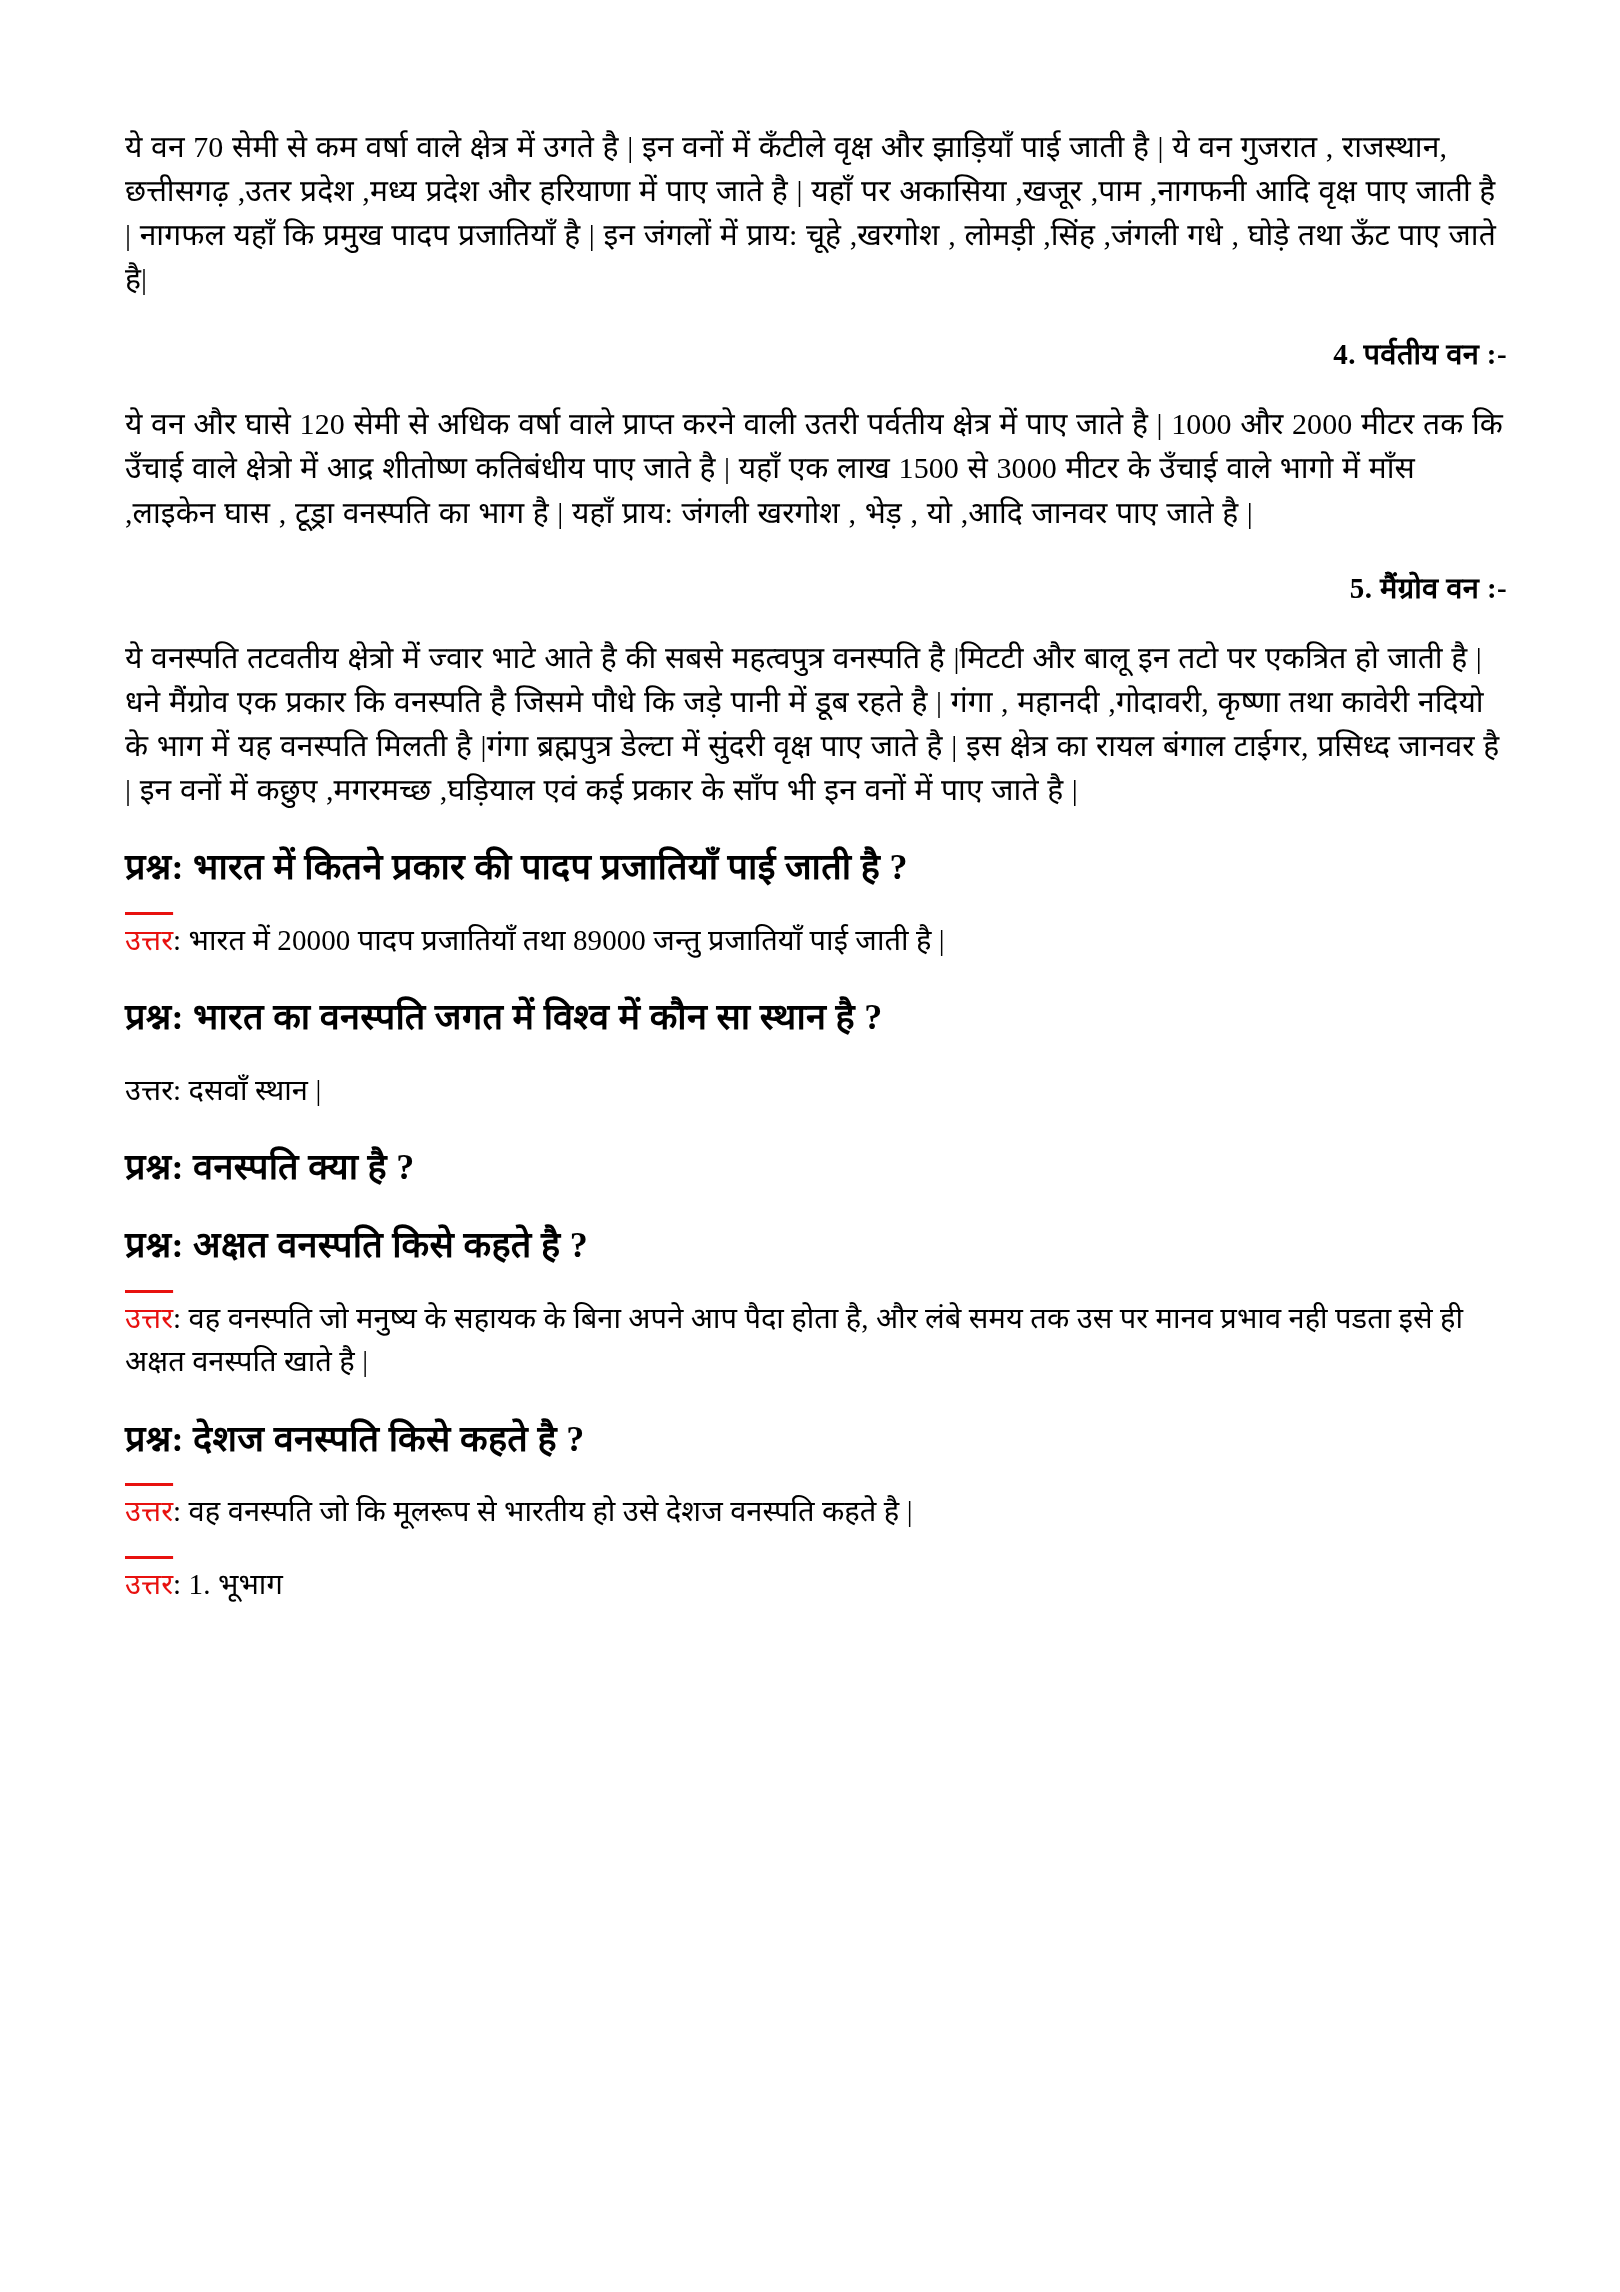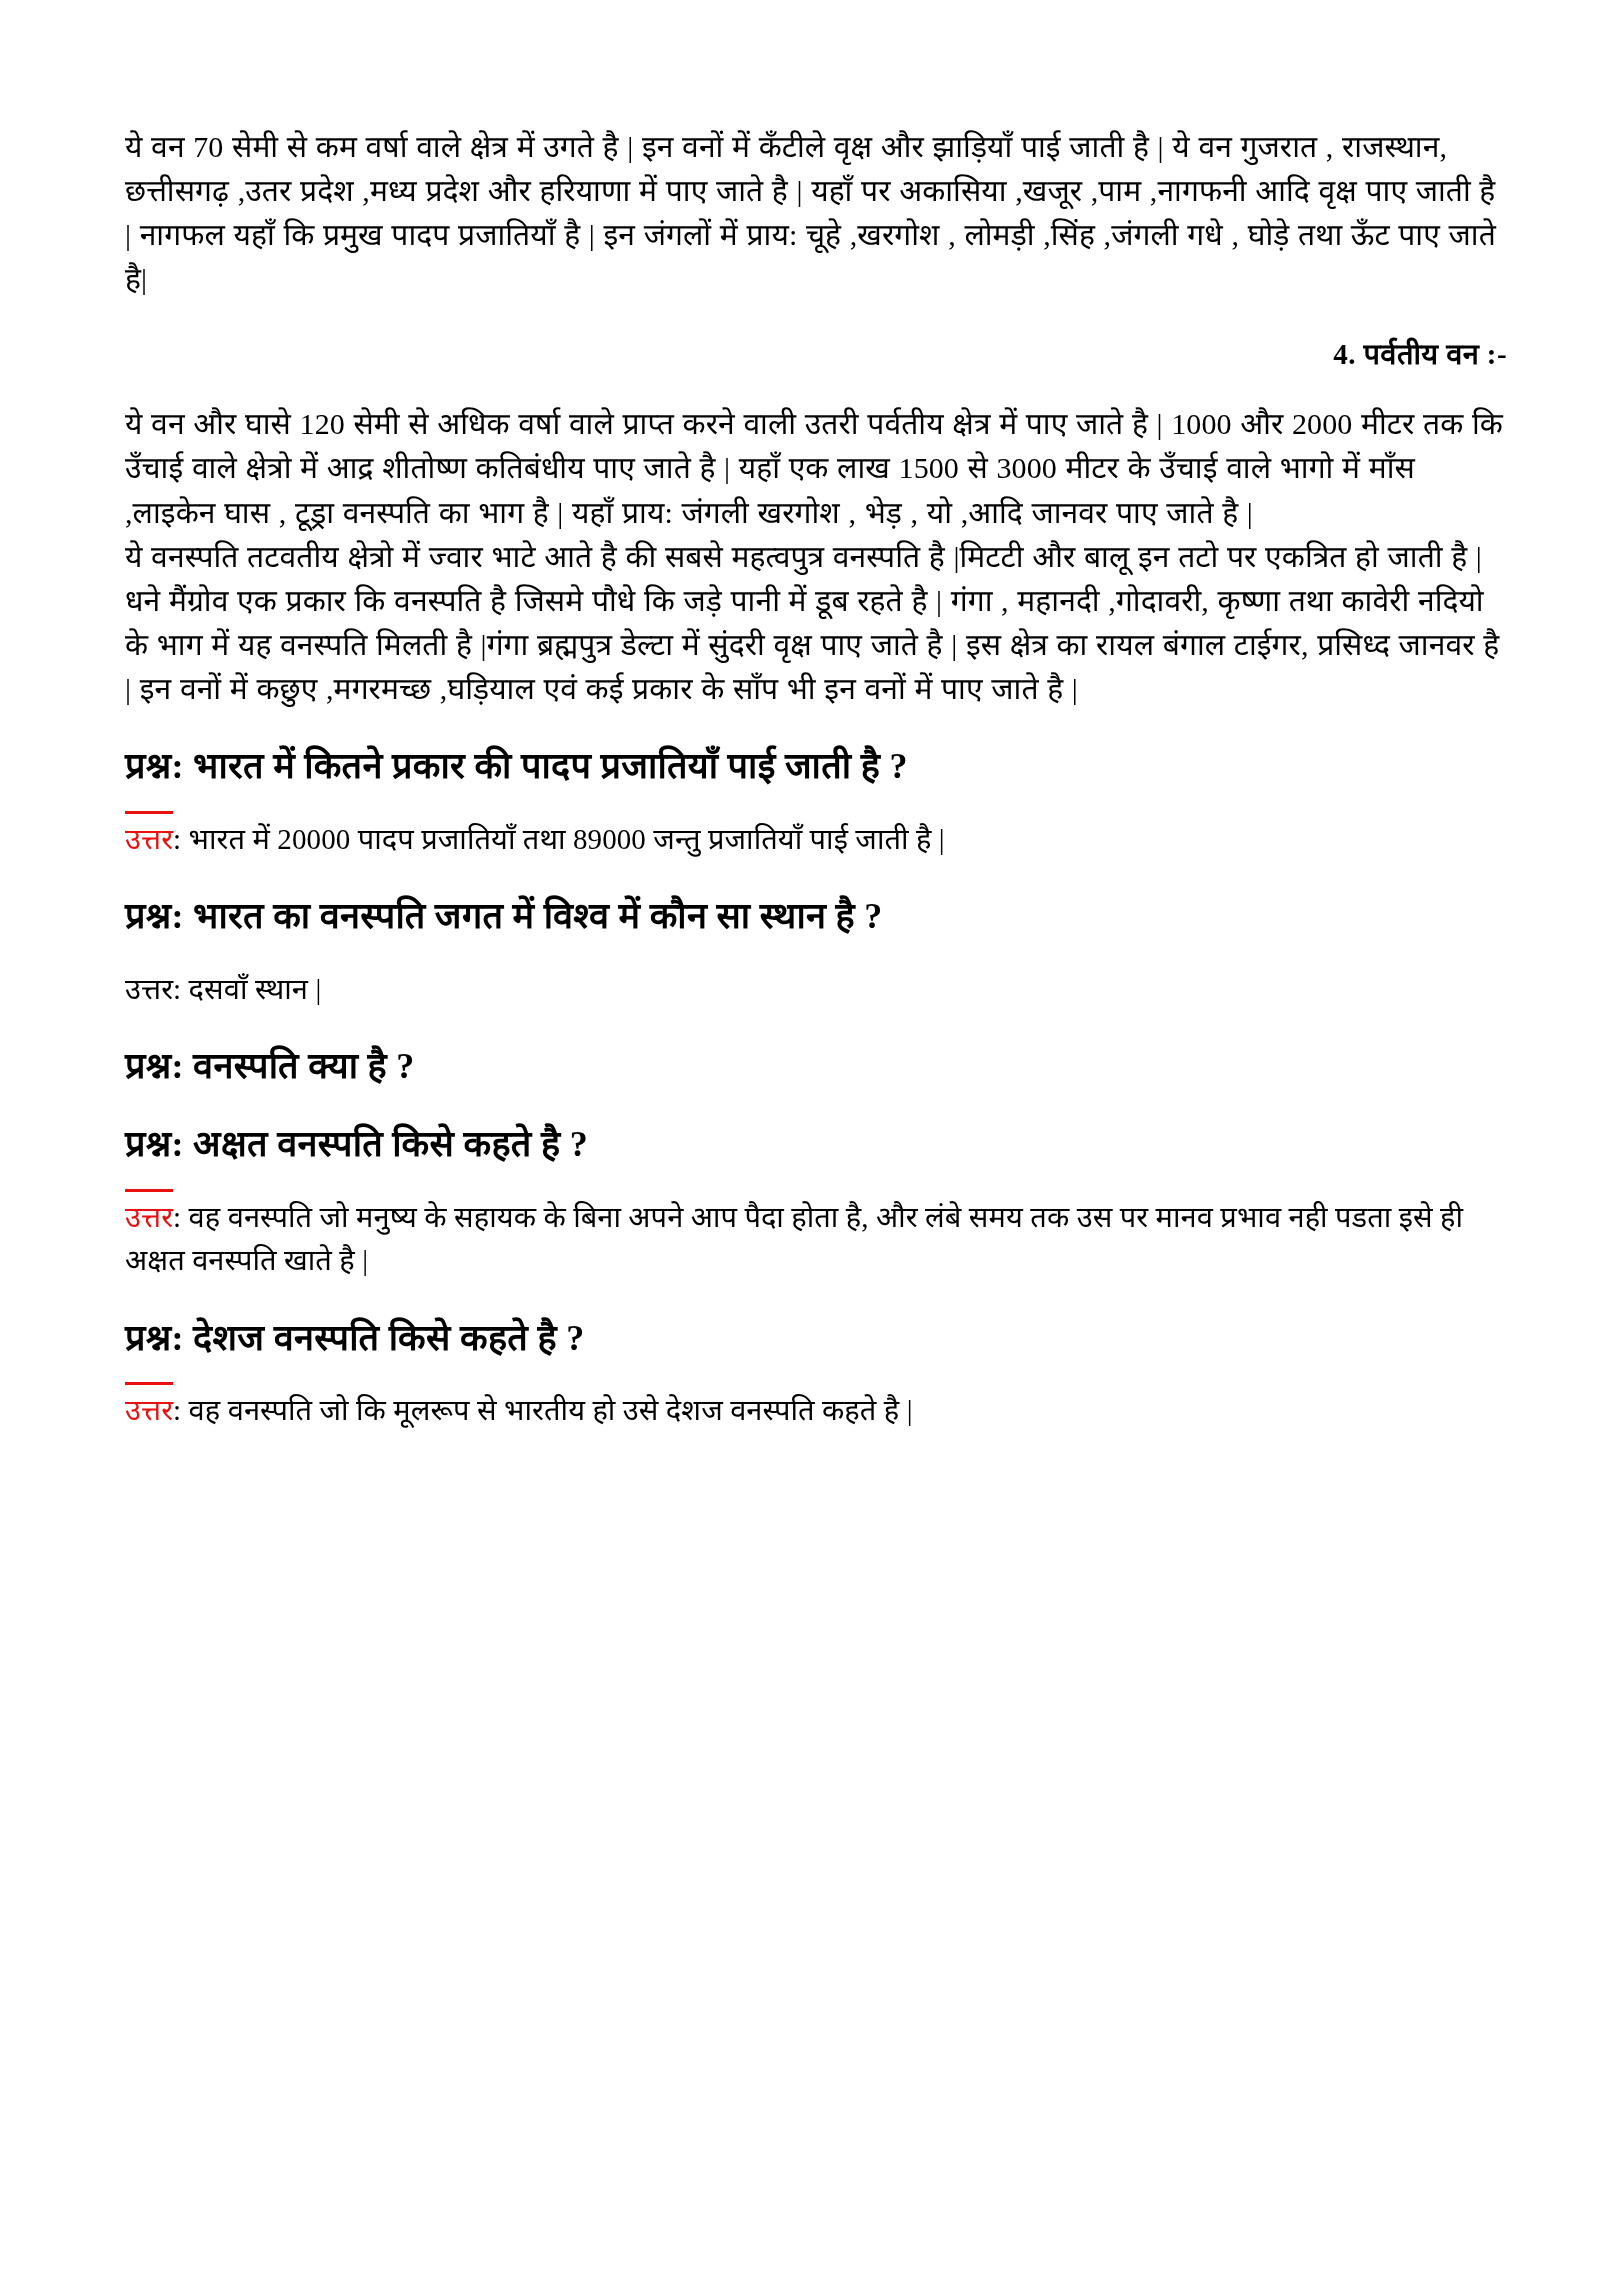--- a/index.html
+++ b/index.html
@@ -68,20 +68,21 @@
 
 <div class="page">
   <div class="content">
 
     <p class="para blk">ये वन 70 सेमी से कम वर्षा वाले क्षेत्र में उगते है | इन वनों में कँटीले वृक्ष और झाड़ियाँ पाई जाती है | ये वन गुजरात , राजस्थान, छत्तीसगढ़ ,उतर प्रदेश ,मध्य प्रदेश और हरियाणा में पाए जाते है | यहाँ पर अकासिया ,खजूर ,पाम ,नागफनी आदि वृक्ष पाए जाती है | नागफल यहाँ कि प्रमुख पादप प्रजातियाँ है | इन जंगलों में प्राय: चूहे ,खरगोश , लोमड़ी ,सिंह ,जंगली गधे , घोड़े तथा ऊँट पाए जाते है|</p>
 
     <h2 class="section-heading">4. पर्वतीय वन :-</h2>
 
     <p class="para blk">ये वन और घासे 120 सेमी से अधिक वर्षा वाले प्राप्त करने वाली उतरी पर्वतीय क्षेत्र में पाए जाते है | 1000 और 2000 मीटर तक कि उँचाई वाले क्षेत्रो में आद्र शीतोष्ण कतिबंधीय पाए जाते है | यहाँ एक लाख 1500 से 3000 मीटर के उँचाई वाले भागो में माँस ,लाइकेन घास , टूड्रा वनस्पति का भाग है | यहाँ प्राय: जंगली खरगोश , भेड़ , यो ,आदि जानवर पाए जाते है |</p>
 
+    <h2 class="section-heading">5. मैंग्रोव वन  :-</h2>
 
     <p class="para blk">ये वनस्पति तटवतीय क्षेत्रो में ज्वार भाटे आते है की सबसे महत्वपुत्र वनस्पति है |मिटटी और बालू इन तटो पर एकत्रित हो जाती है | धने मैंग्रोव एक प्रकार कि वनस्पति है जिसमे पौधे कि जड़े पानी में डूब रहते है | गंगा , महानदी ,गोदावरी, कृष्णा तथा कावेरी नदियो के भाग में यह वनस्पति मिलती है |गंगा ब्रह्मपुत्र डेल्टा में सुंदरी वृक्ष पाए जाते है | इस क्षेत्र का रायल बंगाल टाईगर, प्रसिध्द  जानवर है | इन वनों में कछुए ,मगरमच्छ ,घड़ियाल एवं कई प्रकार के साँप भी इन वनों में पाए जाते है |</p>
 
     <div class="qa-block">
 
       <p class="question">प्रश्न: भारत में कितने प्रकार की पादप प्रजातियाँ पाई जाती है ?</p>
       <p class="answer">
         <span class="ans-label-red">उत्तर</span><span>: </span><span>भारत में 20000 पादप प्रजातियाँ तथा 89000 जन्तु प्रजातियाँ पाई जाती है |</span>
       </p>
 
@@ -95,17 +96,20 @@
       <p class="question">प्रश्न: अक्षत वनस्पति किसे कहते है ?</p>
       <p class="answer">
         <span class="ans-label-red">उत्तर</span><span>: </span><span>वह वनस्पति जो मनुष्य के सहायक के बिना अपने आप पैदा होता है, और लंबे समय तक उस पर मानव प्रभाव नही पडता इसे ही अक्षत वनस्पति खाते है |</span>
       </p>
 
       <p class="question">प्रश्न: देशज वनस्पति किसे कहते है ?</p>
       <p class="answer">
         <span class="ans-label-red">उत्तर</span><span>: </span><span>वह वनस्पति जो कि मूलरूप से भारतीय हो उसे देशज वनस्पति कहते है |</span>
       </p>
 
+      <p class="answer">
+        <span class="ans-label-red">उत्तर</span><span>: </span><span>1. भूभाग</span>
+      </p>
 
     </div>
   </div>
 </div>
 
 
 </body></html>

